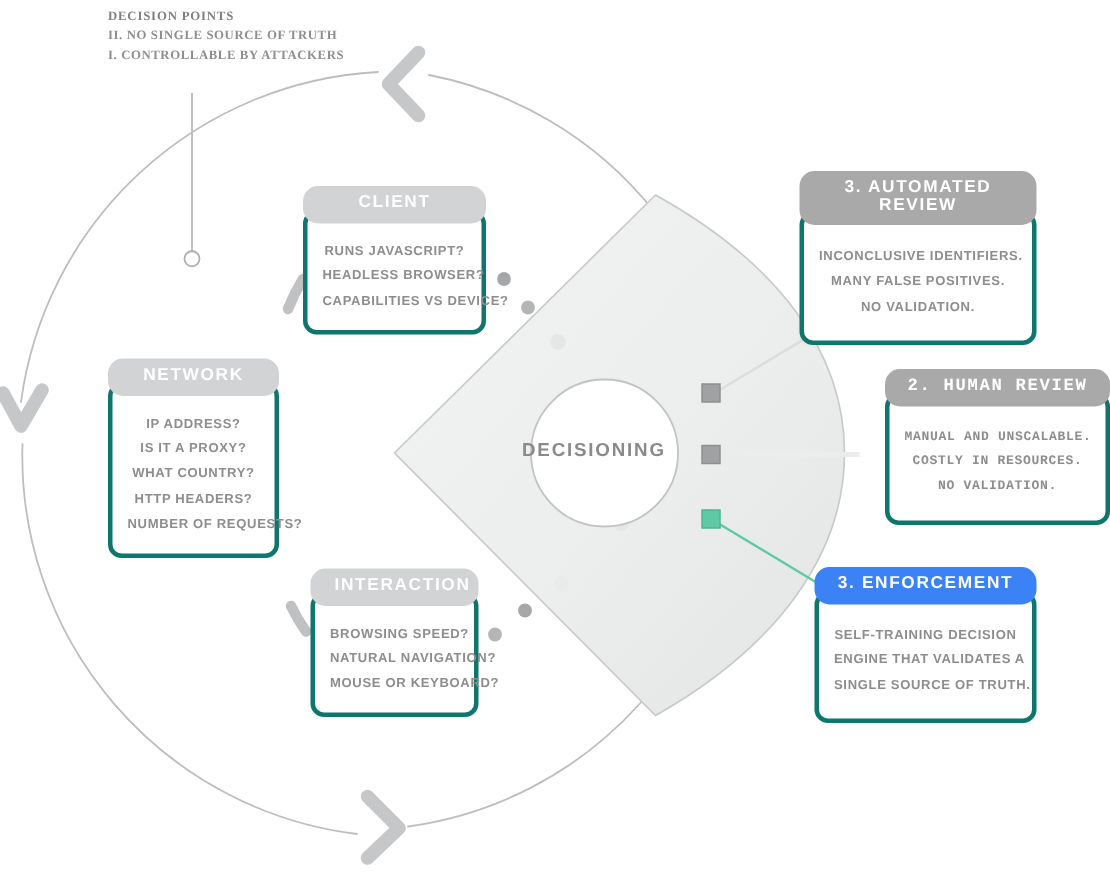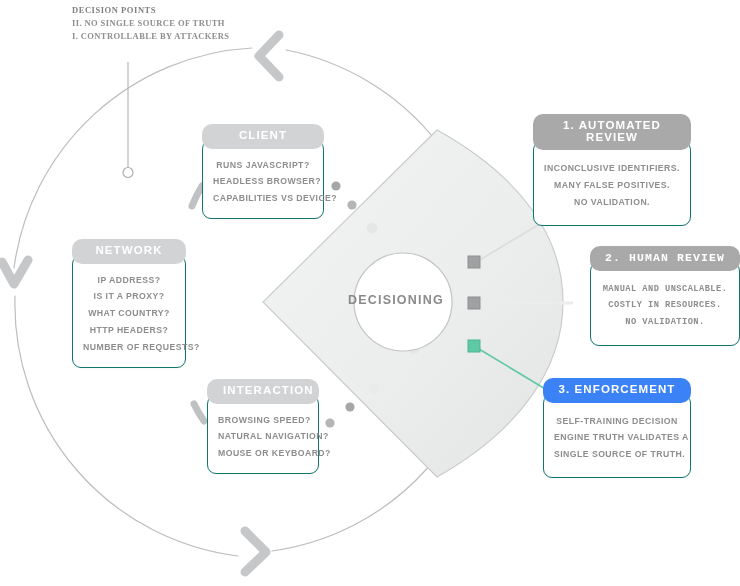--- a/index.html
+++ b/index.html
@@ -62,21 +62,21 @@
     border-radius: 10px;
     text-align: center;
     font-weight: 700;
     letter-spacing: 1.1px;
     box-sizing: border-box;
     z-index: 3;
   }
   .card-body {
     position: relative;
     background: #ffffff;
-    border: 1px solid #0f766e;
+    border: 3px solid #0f766e;
     border-radius: 9px;
     box-sizing: border-box;
     text-align: center;
     z-index: 2;
     box-shadow: 0 1px 2px rgba(0,0,0,0.03);
   }
   .card-body .row {
     display: block;
     color: #8d8d8d;
     font-size: 8.7px;
@@ -260,41 +260,41 @@
   <div class="card card-left" id="card-interaction">
     <div class="card-head">INTERACTION</div>
     <div class="card-body">
       <span class="row">BROWSING SPEED?</span>
       <span class="row">NATURAL NAVIGATION?</span>
       <span class="row">MOUSE OR KEYBOARD?</span>
     </div>
   </div>
 
   <div class="card card-right" id="card-automated">
-    <div class="card-head">1. AUTOMATED REVIEW</div>
+    <div class="card-head">3. AUTOMATED REVIEW</div>
     <div class="card-body">
       <span class="row">INCONCLUSIVE IDENTIFIERS.</span>
       <span class="row">MANY FALSE POSITIVES.</span>
       <span class="row">NO VALIDATION.</span>
     </div>
   </div>
 
   <div class="card card-right" id="card-human">
     <div class="card-head">2. HUMAN REVIEW</div>
     <div class="card-body">
       <span class="row">MANUAL AND UNSCALABLE.</span>
       <span class="row">COSTLY IN RESOURCES.</span>
       <span class="row">NO VALIDATION.</span>
     </div>
   </div>
 
   <div class="card card-right accent" id="card-enforcement">
     <div class="card-head">3. ENFORCEMENT</div>
     <div class="card-body">
       <span class="row">SELF-TRAINING DECISION</span>
-      <span class="row">ENGINE TRUTH VALIDATES A</span>
+      <span class="row">ENGINE THAT VALIDATES A</span>
       <span class="row">SINGLE SOURCE OF TRUTH.</span>
     </div>
   </div>
 
   <div id="decisioning-label">DECISIONING</div>
 
 </div>
 
 </body></html>

